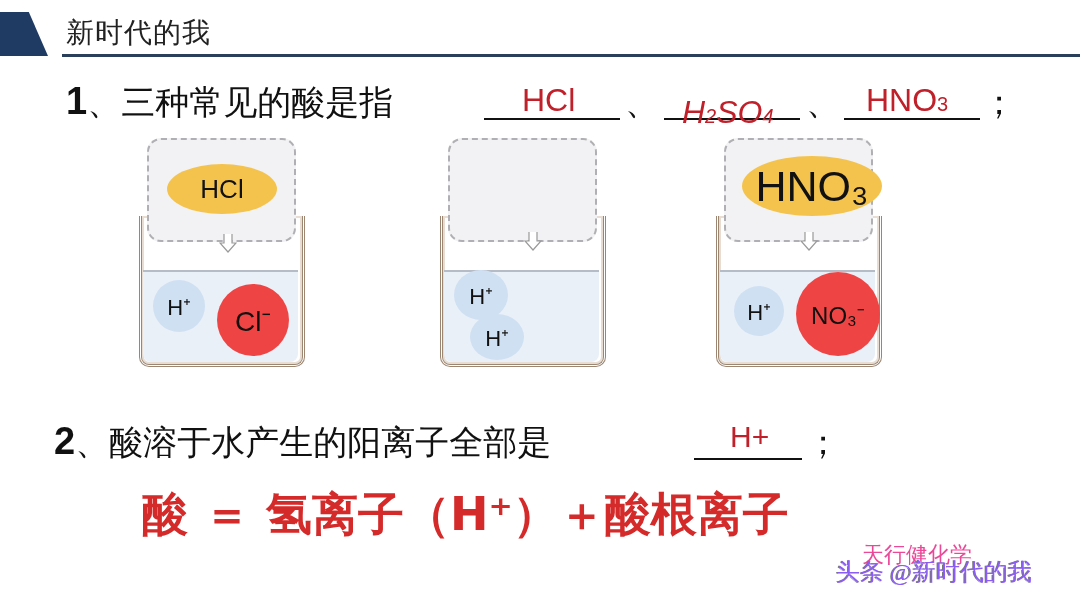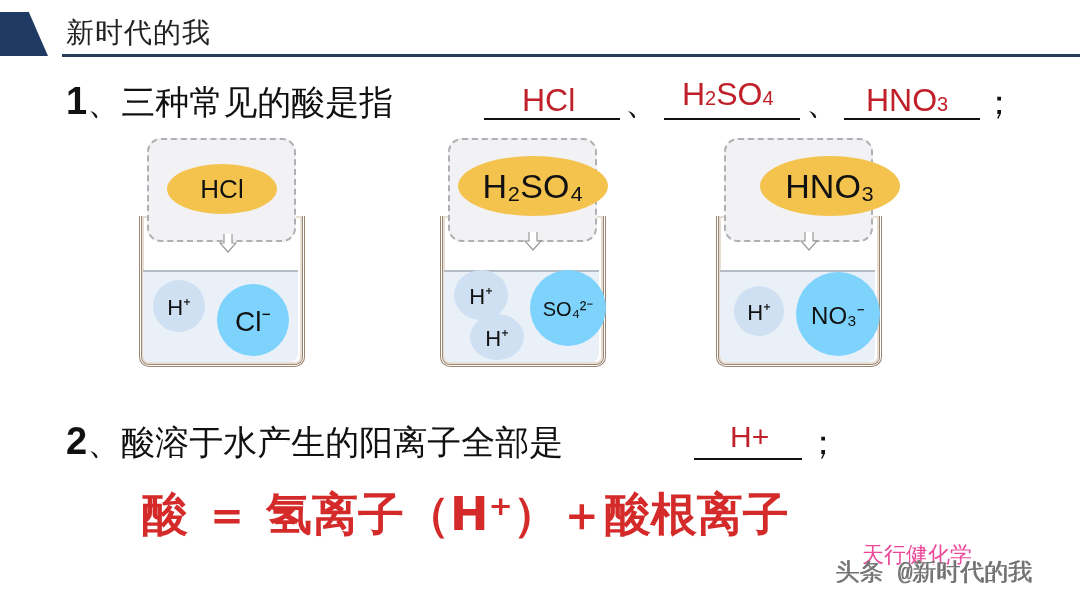--- a/index.html
+++ b/index.html
@@ -62,52 +62,52 @@
     }
     .beaker .arrow {
       position: absolute; width: 18px; height: 20px;
     }
     .ion {
       position: absolute; border-radius: 50%;
       display: flex; align-items: center; justify-content: center;
       font-family: "Liberation Sans", sans-serif; color: #111;
     }
     .ion.h { background: #cfe0f3; }
-    .ion.neg { background: #7dd3fc; }
+    .ion.neg { background: #ef4444; }
 
     .formula {
       position: absolute; left: 142px; top: 484px; color: #d42a2a;
       font-size: 46px; font-weight: bold; white-space: nowrap;
       font-family: "DejaVu Sans", sans-serif;
     }
     .watermark {
-      position: absolute; left: 836px; top: 556px; font-size: 24px; color: #737373;
+      position: absolute; left: 836px; top: 556px; font-size: 24px; color: #8b5cf6;
       text-shadow: 1px 1px 0 #fff, -1px 0 0 #777;
-      font-family: Liberation Mono, monospace;
+      font-family: Liberation Serif, serif;
     }
     .watermark-faint {
       position: absolute; left: 862px; top: 540px; font-size: 22px; color: #ec4899;
       font-family: "DejaVu Sans", sans-serif;
     }
   </style>
 </head>
 <body>
 
 <div class="header-tab"></div>
 <div class="header-title">新时代的我</div>
 <div class="header-line"></div>
 
 <div class="q-line" style="left:66px; top:80px;">
   <span class="q-num">1</span><span>、三种常见的酸是指</span>
 </div>
 <div class="blank" style="left:484px; top:118px; width:136px;"></div>
 <div class="ans" style="left:522px; top:82px;">HCl</div>
 <span class="punct" style="left:625px; top:80px;">、</span>
 <div class="blank" style="left:664px; top:118px; width:136px;"></div>
-<div class="ans" style="left:682px; top:76px;">H<span class="sub">2</span>SO<span class="sub">4</span></div>
+<div class="ans" style="left:682px; top:94px;font-style:italic;">H<span class="sub">2</span>SO<span class="sub">4</span></div>
 <span class="punct" style="left:806px; top:80px;">、</span>
 <div class="blank" style="left:844px; top:118px; width:136px;"></div>
 <div class="ans" style="left:866px; top:82px;text-align:right;">HNO<span class="sub">3</span></div>
 <span class="punct" style="left:982px; top:80px;">；</span>
 
 <div class="beaker" style="left:135px; top:138px;">
   <div class="glass"></div>
   <div class="liquid"></div>
   <div class="bubble"></div>
   <div class="molecule" style="left:32px; top:26px; width:110px; height:50px; font-size:26px;">HCl</div>
@@ -115,42 +115,40 @@
       <path d="M5 0 V9 H1 L9 18 L17 9 H13 V0" fill="#fff" stroke="#999" stroke-width="1.2"></path>
     </svg>
   <div class="ion h" style="left:18px; top:142px; width:52px; height:52px; font-size:22px;">H⁺</div>
   <div class="ion neg" style="left:82px; top:146px; width:72px; height:72px; font-size:28px;">Cl⁻</div>
 </div>
 
 <div class="beaker" style="left:436px; top:138px;">
   <div class="glass"></div>
   <div class="liquid"></div>
   <div class="bubble"></div>
-  <div class="molecule" style="left:22px; top:18px; width:150px; height:60px; font-size:34px;">H₂SO₄</div>
   <svg class="arrow" style="left:88px; top:94px;" viewBox="0 0 18 20">
       <path d="M5 0 V9 H1 L9 18 L17 9 H13 V0" fill="#fff" stroke="#999" stroke-width="1.2"></path>
     </svg>
   <div class="ion h" style="left:18px; top:132px; width:54px; height:50px; font-size:22px;">H⁺</div>
   <div class="ion h" style="left:34px; top:176px; width:54px; height:46px; font-size:22px;">H⁺</div>
-  <div class="ion neg" style="left:94px; top:132px; width:76px; height:76px; font-size:20px;">SO₄²⁻</div>
 </div>
 
 <div class="beaker" style="left:712px; top:138px;">
   <div class="glass"></div>
   <div class="liquid"></div>
   <div class="bubble"></div>
-  <div class="molecule" style="left:48px; top:18px; width:140px; height:60px; font-size:34px;">HNO₃</div>
+  <div class="molecule" style="left:30px; top:18px; width:140px; height:60px; font-size:43px;">HNO₃</div>
   <svg class="arrow" style="left:88px; top:94px;" viewBox="0 0 18 20">
       <path d="M5 0 V9 H1 L9 18 L17 9 H13 V0" fill="#fff" stroke="#999" stroke-width="1.2"></path>
     </svg>
   <div class="ion h" style="left:22px; top:148px; width:50px; height:50px; font-size:22px;">H⁺</div>
   <div class="ion neg" style="left:84px; top:134px; width:84px; height:84px; font-size:24px;">NO₃⁻</div>
 </div>
 
-<div class="q-line" style="left:66px; top:420px;text-align:center;">
+<div class="q-line" style="left:54px; top:420px;text-align:center;">
   <span class="q-num">2</span><span>、酸溶于水产生的阳离子全部是</span>
 </div>
 <div class="blank" style="left:694px; top:458px; width:108px;"></div>
 <div class="ans" style="left:730px; top:420px; font-size:30px;">H+</div>
 <span class="punct" style="left:806px; top:420px;">；</span>
 
 <div class="formula">酸 ＝ 氢离子（H⁺）＋酸根离子</div>
 
 <div class="watermark-faint">天行健化学</div>
 <div class="watermark">头条 @新时代的我</div>

